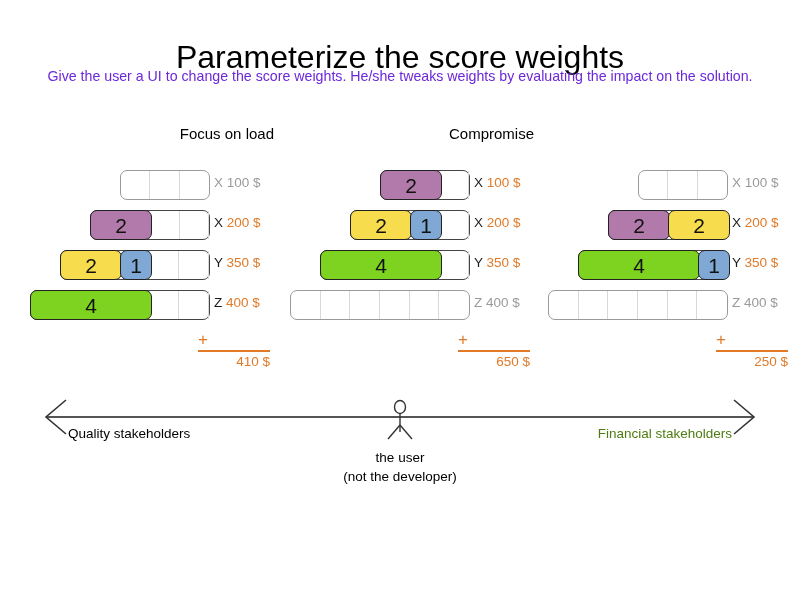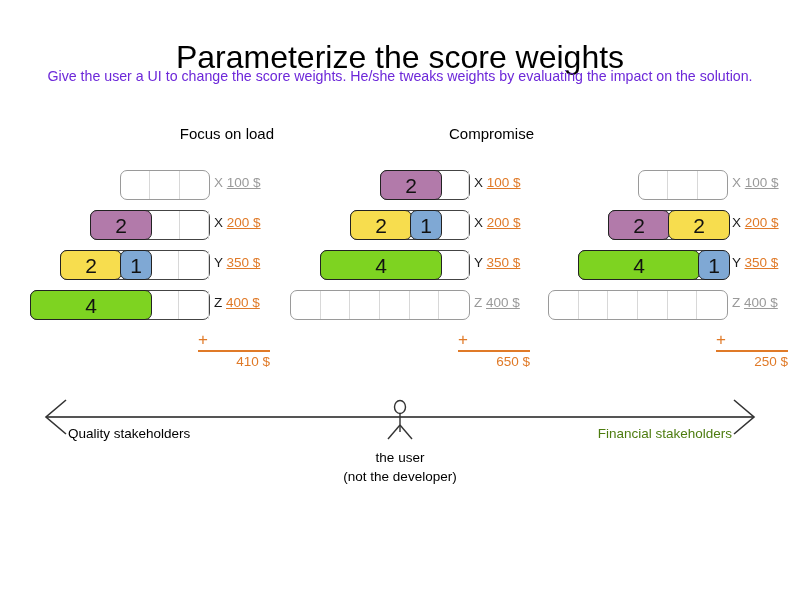--- a/index.html
+++ b/index.html
@@ -124,21 +124,21 @@
   .row-label {
     position: absolute;
     top: 8px;
     right: 0;
     width: 60px;
     text-align: left;
     font-size: 13.5px;
     white-space: nowrap;
   }
   .row-label .key { color: #1a1a1a; }
-  .row-label .cost { color: #e07a28; text-decoration: underline; }
+  .row-label .cost { color: #e07a28; }
   .row-label.muted .key,
   .row-label.muted .cost { color: #9a9a9a; }
 
   
   .total {
     position: absolute;
     left: 0;
     top: 206px;
     width: 258px;
     height: 46px;

